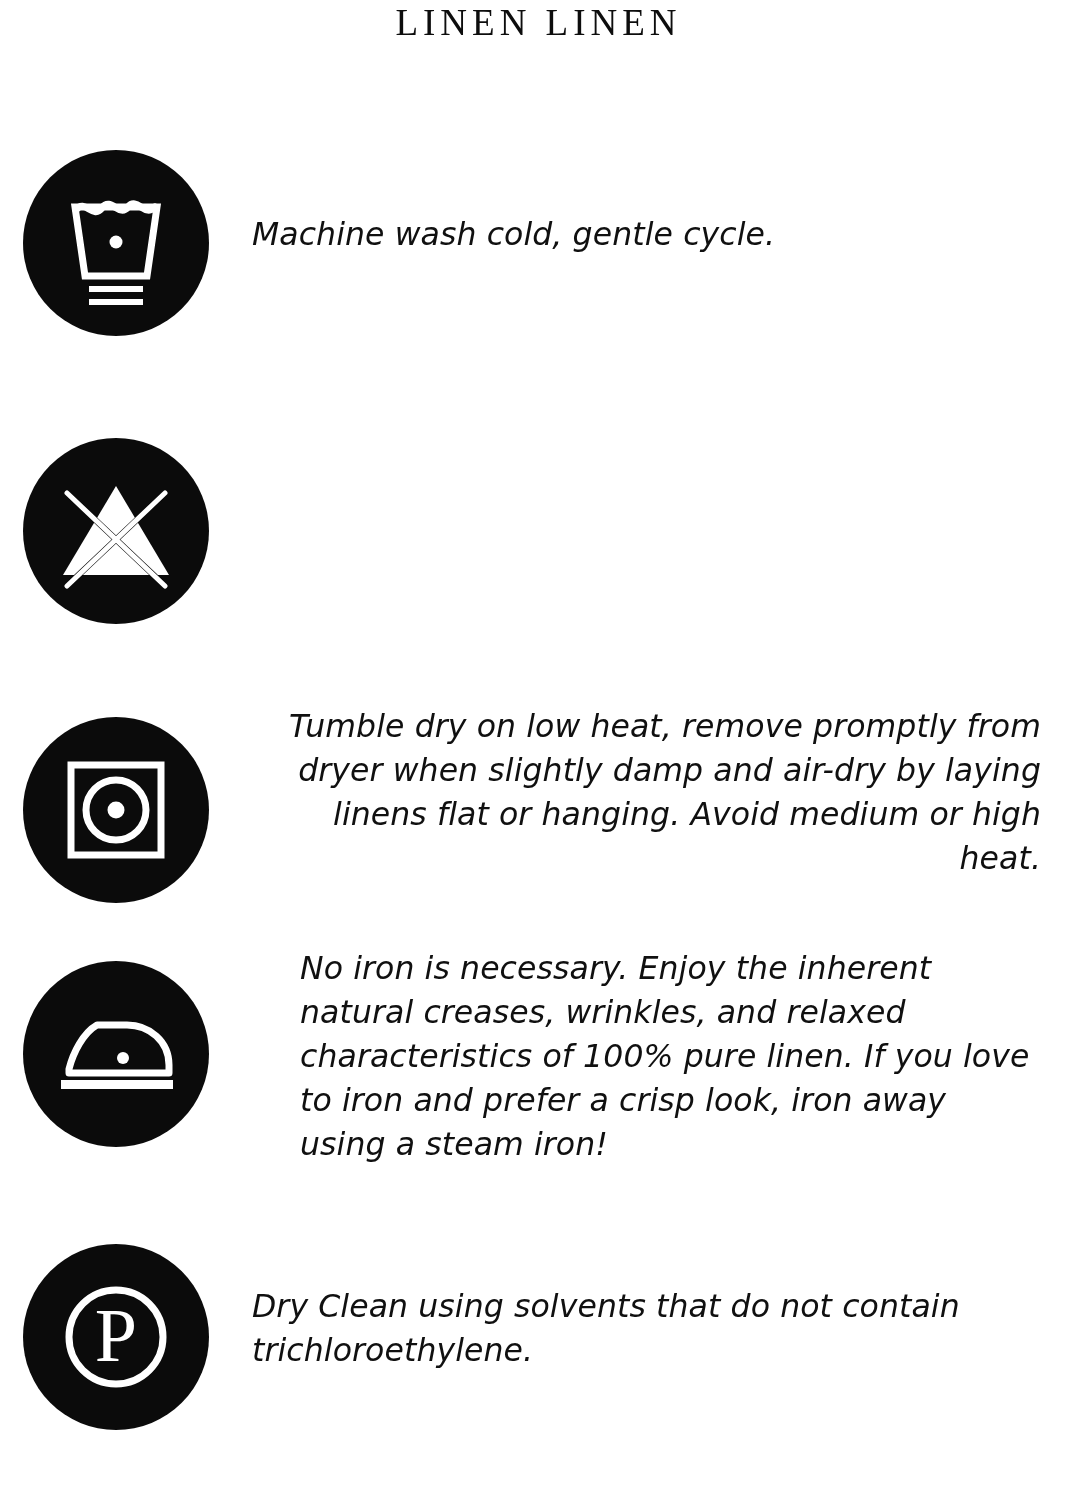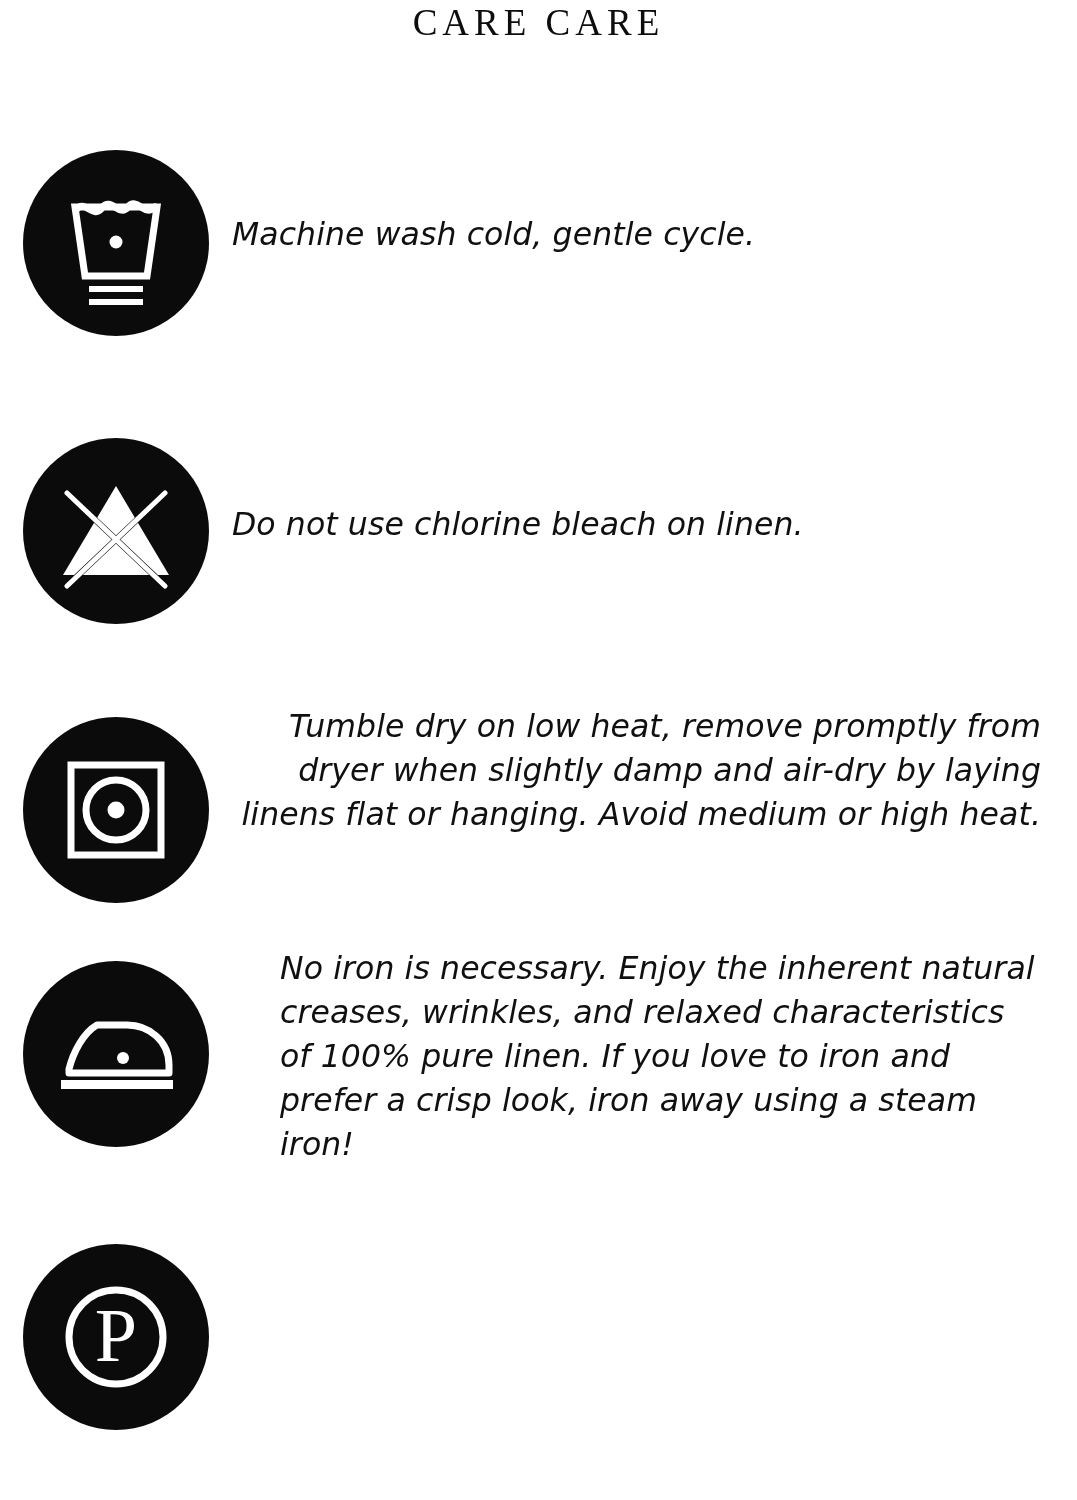--- a/index.html
+++ b/index.html
@@ -70,20 +70,21 @@
   .icon-disc svg {
     position: absolute;
     top: 0; left: 0;
     width: 186px;
     height: 186px;
     display: block;
   }
   .text-cell {
     flex: 1 1 auto;
     padding-right: 36px;
+    margin-left: 20px;
   }
   .care-text {
     font-family: "DejaVu Sans", sans-serif;
     font-style: italic;
     font-size: 31.5px;
     line-height: 44px;
     color: #101010;
     letter-spacing: 0.1px;
     max-width: 812px;
   }
@@ -107,21 +108,21 @@
 
   .row-5 { height: 200px; }
   .row-5 .icon-cell { padding-top: 13px; }
   .row-5 .text-cell { padding-top: 53px; }
 </style>
 </head>
 <body>
 
 <div class="page">
 
-  <div class="title">CARE CARE</div>
+  <div class="title">LINEN LINEN</div>
 
   <div class="rows">
 
     <div class="care-row row-1">
       <div class="icon-cell">
         <div class="icon-disc">
           <svg viewBox="0 0 186 186" xmlns="http://www.w3.org/2000/svg">
 
             <path d="M52 57 L134 57 L124 126 L62 126 Z" fill="none" stroke="#ffffff" stroke-width="7"></path>
 
@@ -146,23 +147,20 @@
 
             <path d="M93 48 L146 137 L40 137 Z" fill="#ffffff"></path>
 
             <line x1="47" y1="58" x2="139" y2="145" stroke="#0b0b0b" stroke-width="6"></line>
             <line x1="139" y1="58" x2="47" y2="145" stroke="#0b0b0b" stroke-width="6"></line>
             <line x1="44" y1="55" x2="142" y2="148" stroke="#ffffff" stroke-width="5" stroke-linecap="round"></line>
             <line x1="142" y1="55" x2="44" y2="148" stroke="#ffffff" stroke-width="5" stroke-linecap="round"></line>
           </svg>
         </div>
       </div>
-      <div class="text-cell">
-        <div class="care-text">Do not use chlorine bleach on linen.</div>
-      </div>
     </div>
 
     <div class="care-row row-3">
       <div class="icon-cell">
         <div class="icon-disc">
           <svg viewBox="0 0 186 186" xmlns="http://www.w3.org/2000/svg">
             <rect x="48" y="48" width="90" height="90" fill="none" stroke="#ffffff" stroke-width="7"></rect>
             <circle cx="93" cy="93" r="30" fill="none" stroke="#ffffff" stroke-width="7"></circle>
             <circle cx="93" cy="93" r="8.5" fill="#ffffff"></circle>
           </svg>
@@ -193,16 +191,19 @@
 
     <div class="care-row row-5">
       <div class="icon-cell">
         <div class="icon-disc">
           <svg viewBox="0 0 186 186" xmlns="http://www.w3.org/2000/svg">
             <circle cx="93" cy="93" r="47" fill="none" stroke="#ffffff" stroke-width="7"></circle>
             <text x="93" y="117" text-anchor="middle" font-family="Liberation Serif, serif" font-size="76" fill="#ffffff">P</text>
           </svg>
         </div>
       </div>
+      <div class="text-cell">
+        <div class="care-text">Dry Clean using solvents that do not contain trichloroethylene.</div>
+      </div>
     </div>
 
   </div>
 </div>
 
 </body></html>

